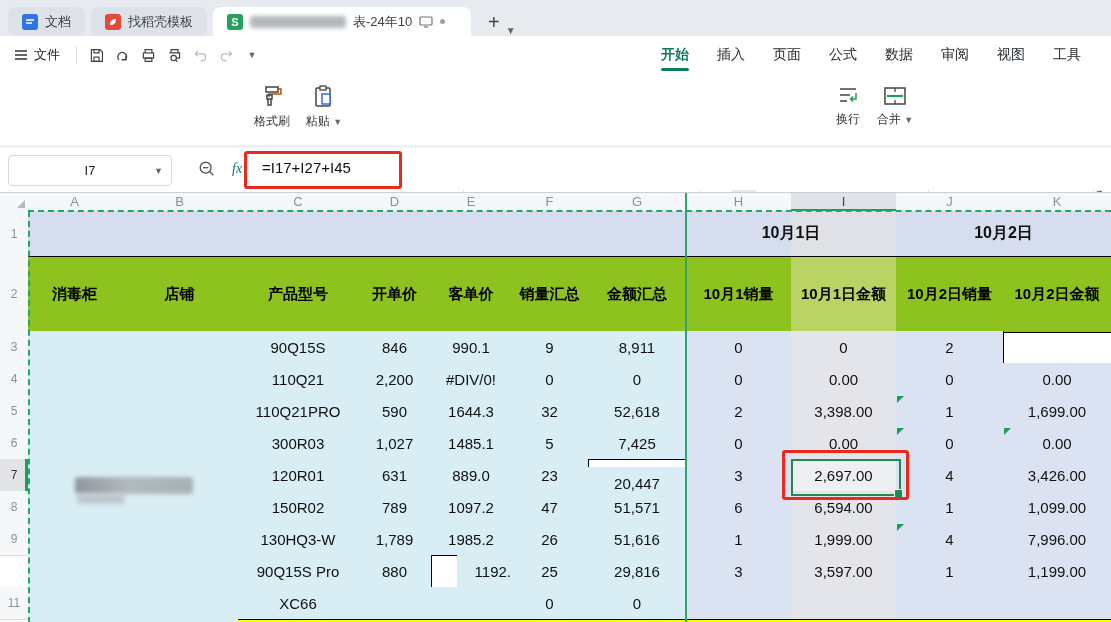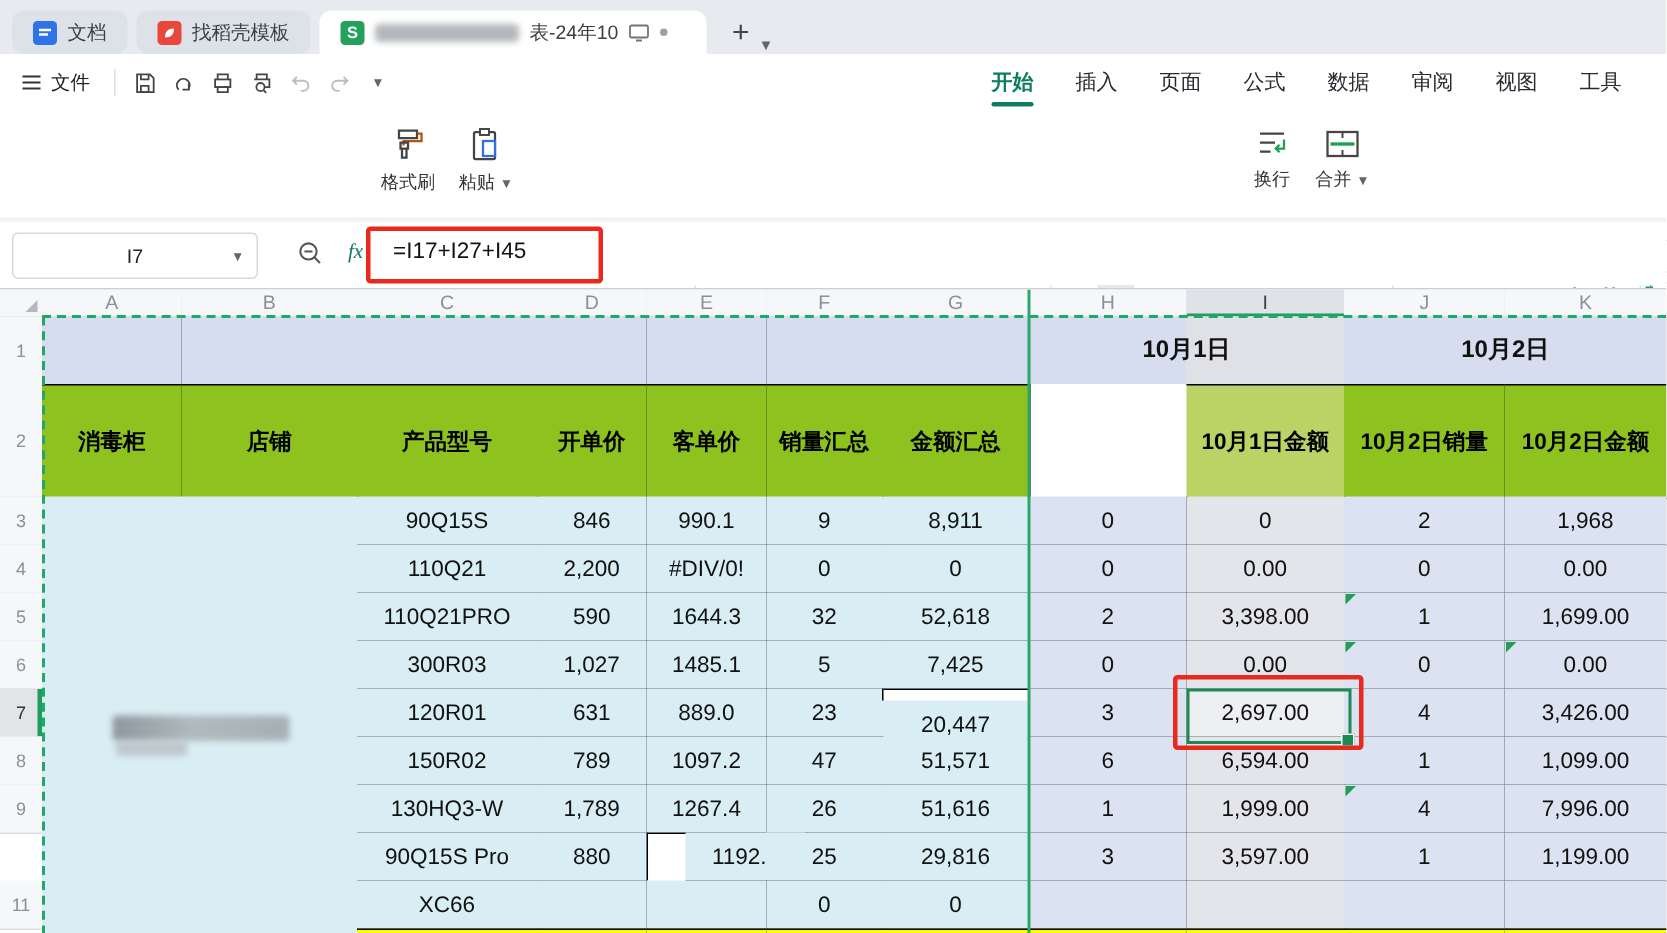--- a/index.html
+++ b/index.html
@@ -422,35 +422,35 @@
       <div class="cell r1" style="left: 588px; top: 18px; width: 98px; height: 45px;"></div>
       <div class="cell r1 grad" style="left: 686px; top: 18px; width: 210px; height: 45px;">10月1日</div>
       <div class="cell r1" style="left: 896px; top: 18px; width: 215px; height: 45px;">10月2日</div>
       <div class="cell h2c" style="left: 28px; top: 63px; width: 93px; height: 75px;">消毒柜</div>
       <div class="cell h2c" style="left: 121px; top: 63px; width: 117px; height: 75px;">店铺</div>
       <div class="cell h2c" style="left: 238px; top: 63px; width: 120px; height: 75px;">产品型号</div>
       <div class="cell h2c" style="left: 358px; top: 63px; width: 73px; height: 75px;">开单价</div>
       <div class="cell h2c" style="left: 431px; top: 63px; width: 80px; height: 75px;">客单价</div>
       <div class="cell h2c" style="left: 511px; top: 63px; width: 77px; height: 75px;">销量汇总</div>
       <div class="cell h2c" style="left: 588px; top: 63px; width: 98px; height: 75px;">金额汇总</div>
+      <div class="cell h2c" style="left: 686px; top: 63px; width: 105px; height: 75px;">10月1销量</div>
       <div class="cell h2c isel" style="left: 791px; top: 63px; width: 105px; height: 75px;">10月1日金额</div>
       <div class="cell h2c" style="left: 896px; top: 63px; width: 107px; height: 75px;">10月2日销量</div>
       <div class="cell h2c" style="left: 1003px; top: 63px; width: 108px; height: 75px;">10月2日金额</div>
       <div class="abblock" style="left: 28px; top: 138px; width: 210px; height: 292px;"></div>
       <div class="blob" style="left: 75px; top: 284px; width: 118px; height: 17px; background: linear-gradient(90deg, rgb(125, 130, 136), rgb(168, 173, 178) 45%, rgb(154, 160, 165)); opacity: 0.8;"></div>
       <div class="blob" style="left: 77px; top: 301px; width: 48px; height: 10px; background: rgb(185, 190, 195); opacity: 0.8;"></div>
       <div class="cell cyan" style="left: 238px; top: 138px; width: 120px; height: 32px;">90Q15S</div>
       <div class="cell cyan" style="left: 358px; top: 138px; width: 73px; height: 32px;">846</div>
       <div class="cell cyan" style="left: 431px; top: 138px; width: 80px; height: 32px;">990.1</div>
       <div class="cell cyan" style="left: 511px; top: 138px; width: 77px; height: 32px;">9</div>
       <div class="cell cyan" style="left: 588px; top: 138px; width: 98px; height: 32px;">8,911</div>
       <div class="cell lav" style="left: 686px; top: 138px; width: 105px; height: 32px;">0</div>
       <div class="cell igray" style="left: 791px; top: 138px; width: 105px; height: 32px;">0</div>
       <div class="cell lav" style="left: 896px; top: 138px; width: 107px; height: 32px;">2</div>
-      <div class="cell lav" style="left: 1003px; top: 138px; width: 108px; height: 32px;">1,968</div>
       <div class="cell cyan" style="left: 238px; top: 170px; width: 120px; height: 32px;">110Q21</div>
       <div class="cell cyan" style="left: 358px; top: 170px; width: 73px; height: 32px;">2,200</div>
       <div class="cell cyan" style="left: 431px; top: 170px; width: 80px; height: 32px;">#DIV/0!</div>
       <div class="cell cyan" style="left: 511px; top: 170px; width: 77px; height: 32px;">0</div>
       <div class="cell cyan" style="left: 588px; top: 170px; width: 98px; height: 32px;">0</div>
       <div class="cell lav" style="left: 686px; top: 170px; width: 105px; height: 32px;">0</div>
       <div class="cell igray" style="left: 791px; top: 170px; width: 105px; height: 32px;">0.00</div>
       <div class="cell lav" style="left: 896px; top: 170px; width: 107px; height: 32px;">0</div>
       <div class="cell lav" style="left: 1003px; top: 170px; width: 108px; height: 32px;">0.00</div>
       <div class="cell cyan" style="left: 238px; top: 202px; width: 120px; height: 32px;">110Q21PRO</div>
@@ -484,21 +484,21 @@
       <div class="cell cyan" style="left: 358px; top: 298px; width: 73px; height: 32px;">789</div>
       <div class="cell cyan" style="left: 431px; top: 298px; width: 80px; height: 32px;">1097.2</div>
       <div class="cell cyan" style="left: 511px; top: 298px; width: 77px; height: 32px;">47</div>
       <div class="cell cyan" style="left: 588px; top: 298px; width: 98px; height: 32px;">51,571</div>
       <div class="cell lav" style="left: 686px; top: 298px; width: 105px; height: 32px;">6</div>
       <div class="cell igray" style="left: 791px; top: 298px; width: 105px; height: 32px;">6,594.00</div>
       <div class="cell lav" style="left: 896px; top: 298px; width: 107px; height: 32px;">1</div>
       <div class="cell lav" style="left: 1003px; top: 298px; width: 108px; height: 32px;">1,099.00</div>
       <div class="cell cyan" style="left: 238px; top: 330px; width: 120px; height: 32px;">130HQ3-W</div>
       <div class="cell cyan" style="left: 358px; top: 330px; width: 73px; height: 32px;">1,789</div>
-      <div class="cell cyan" style="left: 431px; top: 330px; width: 80px; height: 32px;">1267.4</div>
+      <div class="cell cyan" style="left: 431px; top: 330px; width: 80px; height: 32px;">1985.2</div>
       <div class="cell cyan" style="left: 511px; top: 330px; width: 77px; height: 32px;">26</div>
       <div class="cell cyan" style="left: 588px; top: 330px; width: 98px; height: 32px;">51,616</div>
       <div class="cell lav" style="left: 686px; top: 330px; width: 105px; height: 32px;">1</div>
       <div class="cell igray" style="left: 791px; top: 330px; width: 105px; height: 32px;">1,999.00</div>
       <div class="cell lav" style="left: 896px; top: 330px; width: 107px; height: 32px;">4</div>
       <div class="cell lav" style="left: 1003px; top: 330px; width: 108px; height: 32px;">7,996.00</div>
       <div class="cell cyan" style="left: 238px; top: 362px; width: 120px; height: 32px;">90Q15S Pro</div>
       <div class="cell cyan" style="left: 358px; top: 362px; width: 73px; height: 32px;">880</div>
       <div class="cell cyan" style="left: 457px; top: 362px; width: 80px; height: 32px;">1192.6</div>
       <div class="cell cyan" style="left: 511px; top: 362px; width: 77px; height: 32px;">25</div>

